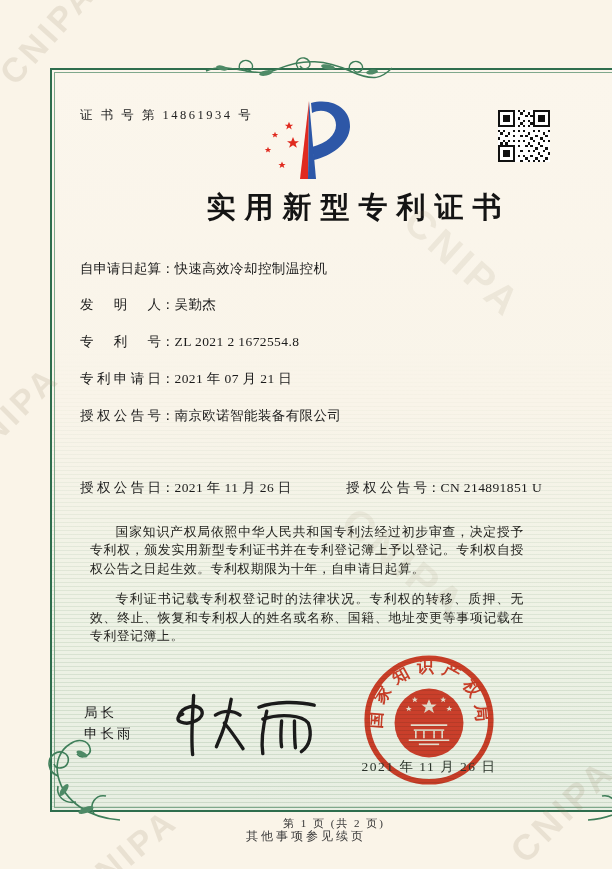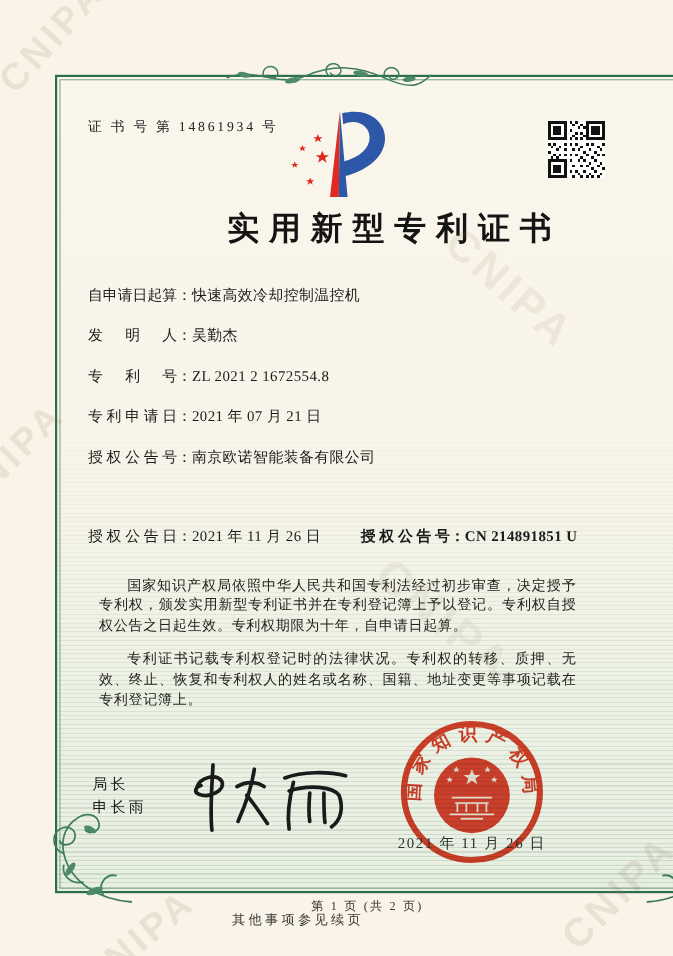--- a/index.html
+++ b/index.html
@@ -41,38 +41,38 @@
   .title{
     position:absolute;left:0;top:118px;width:100%;text-align:center;
     font-size:29px;font-weight:bold;letter-spacing:9px;text-indent:9px;color:#141414;
   }
   
   .row{position:absolute;left:28px;right:14px;font-size:13.5px;line-height:18px;color:#1b1b1b;}
   .lab{display:inline-block;width:81px;text-align:justify;text-align-last:justify;vertical-align:top;}
   .colon{display:inline-block;vertical-align:top;}
   .val{display:inline-block;vertical-align:top;max-width:372px;letter-spacing:0.4px;}
   .val-addr{line-height:17px;}
-  .grp2{position:absolute;left:248px;top:0;white-space:nowrap;font-weight:bold;}
+  .grp2{position:absolute;left:266px;top:0;white-space:nowrap;}
   
   .paras{
     position:absolute;left:26px;top:441px;width:458px;
     font-size:12.8px;line-height:18.4px;text-align:justify;
     letter-spacing:0.6px;color:#23231f;
   }
   .paras p{margin:12px;text-indent:2em;}
   
   .director{position:absolute;left:32px;top:632px;font-size:13.5px;line-height:21px;letter-spacing:3px;color:#171717;}
   .signature{position:absolute;left:112px;top:618px;width:168px;height:72px;}
   .seal{position:absolute;left:301px;top:574px;width:152px;height:152px;opacity:.93;mix-blend-mode:multiply;}
   .seal-date{
     position:absolute;left:252px;top:688px;width:250px;text-align:center;
     font-size:13.5px;letter-spacing:1.5px;color:#2a332a;
   }
   .page-info{position:absolute;left:0;right:40px;top:722px;text-align:center;font-size:11px;letter-spacing:2px;color:#333;margin-top:24px;}
-  .footer{position:absolute;left:0;top:828px;width:542px;text-align:center;font-size:12px;letter-spacing:3px;color:#3a3a3a;z-index:3;}
+  .footer{position:absolute;left:0;top:828px;width:542px;text-align:center;font-size:12px;letter-spacing:3px;color:#3a3a3a;z-index:3;padding-left:35px;}
   
   .orn-top{position:absolute;left:148px;top:-14px;width:196px;height:28px;}
   .orn-bl{position:absolute;left:-10px;bottom:-14px;width:84px;height:92px;}
   .orn-br{position:absolute;right:-10px;bottom:-14px;width:84px;height:92px;transform:scaleX(-1);}
 </style>
 </head>
 <body>
 
 <div class="frame">
   <div class="guilloche"></div>

